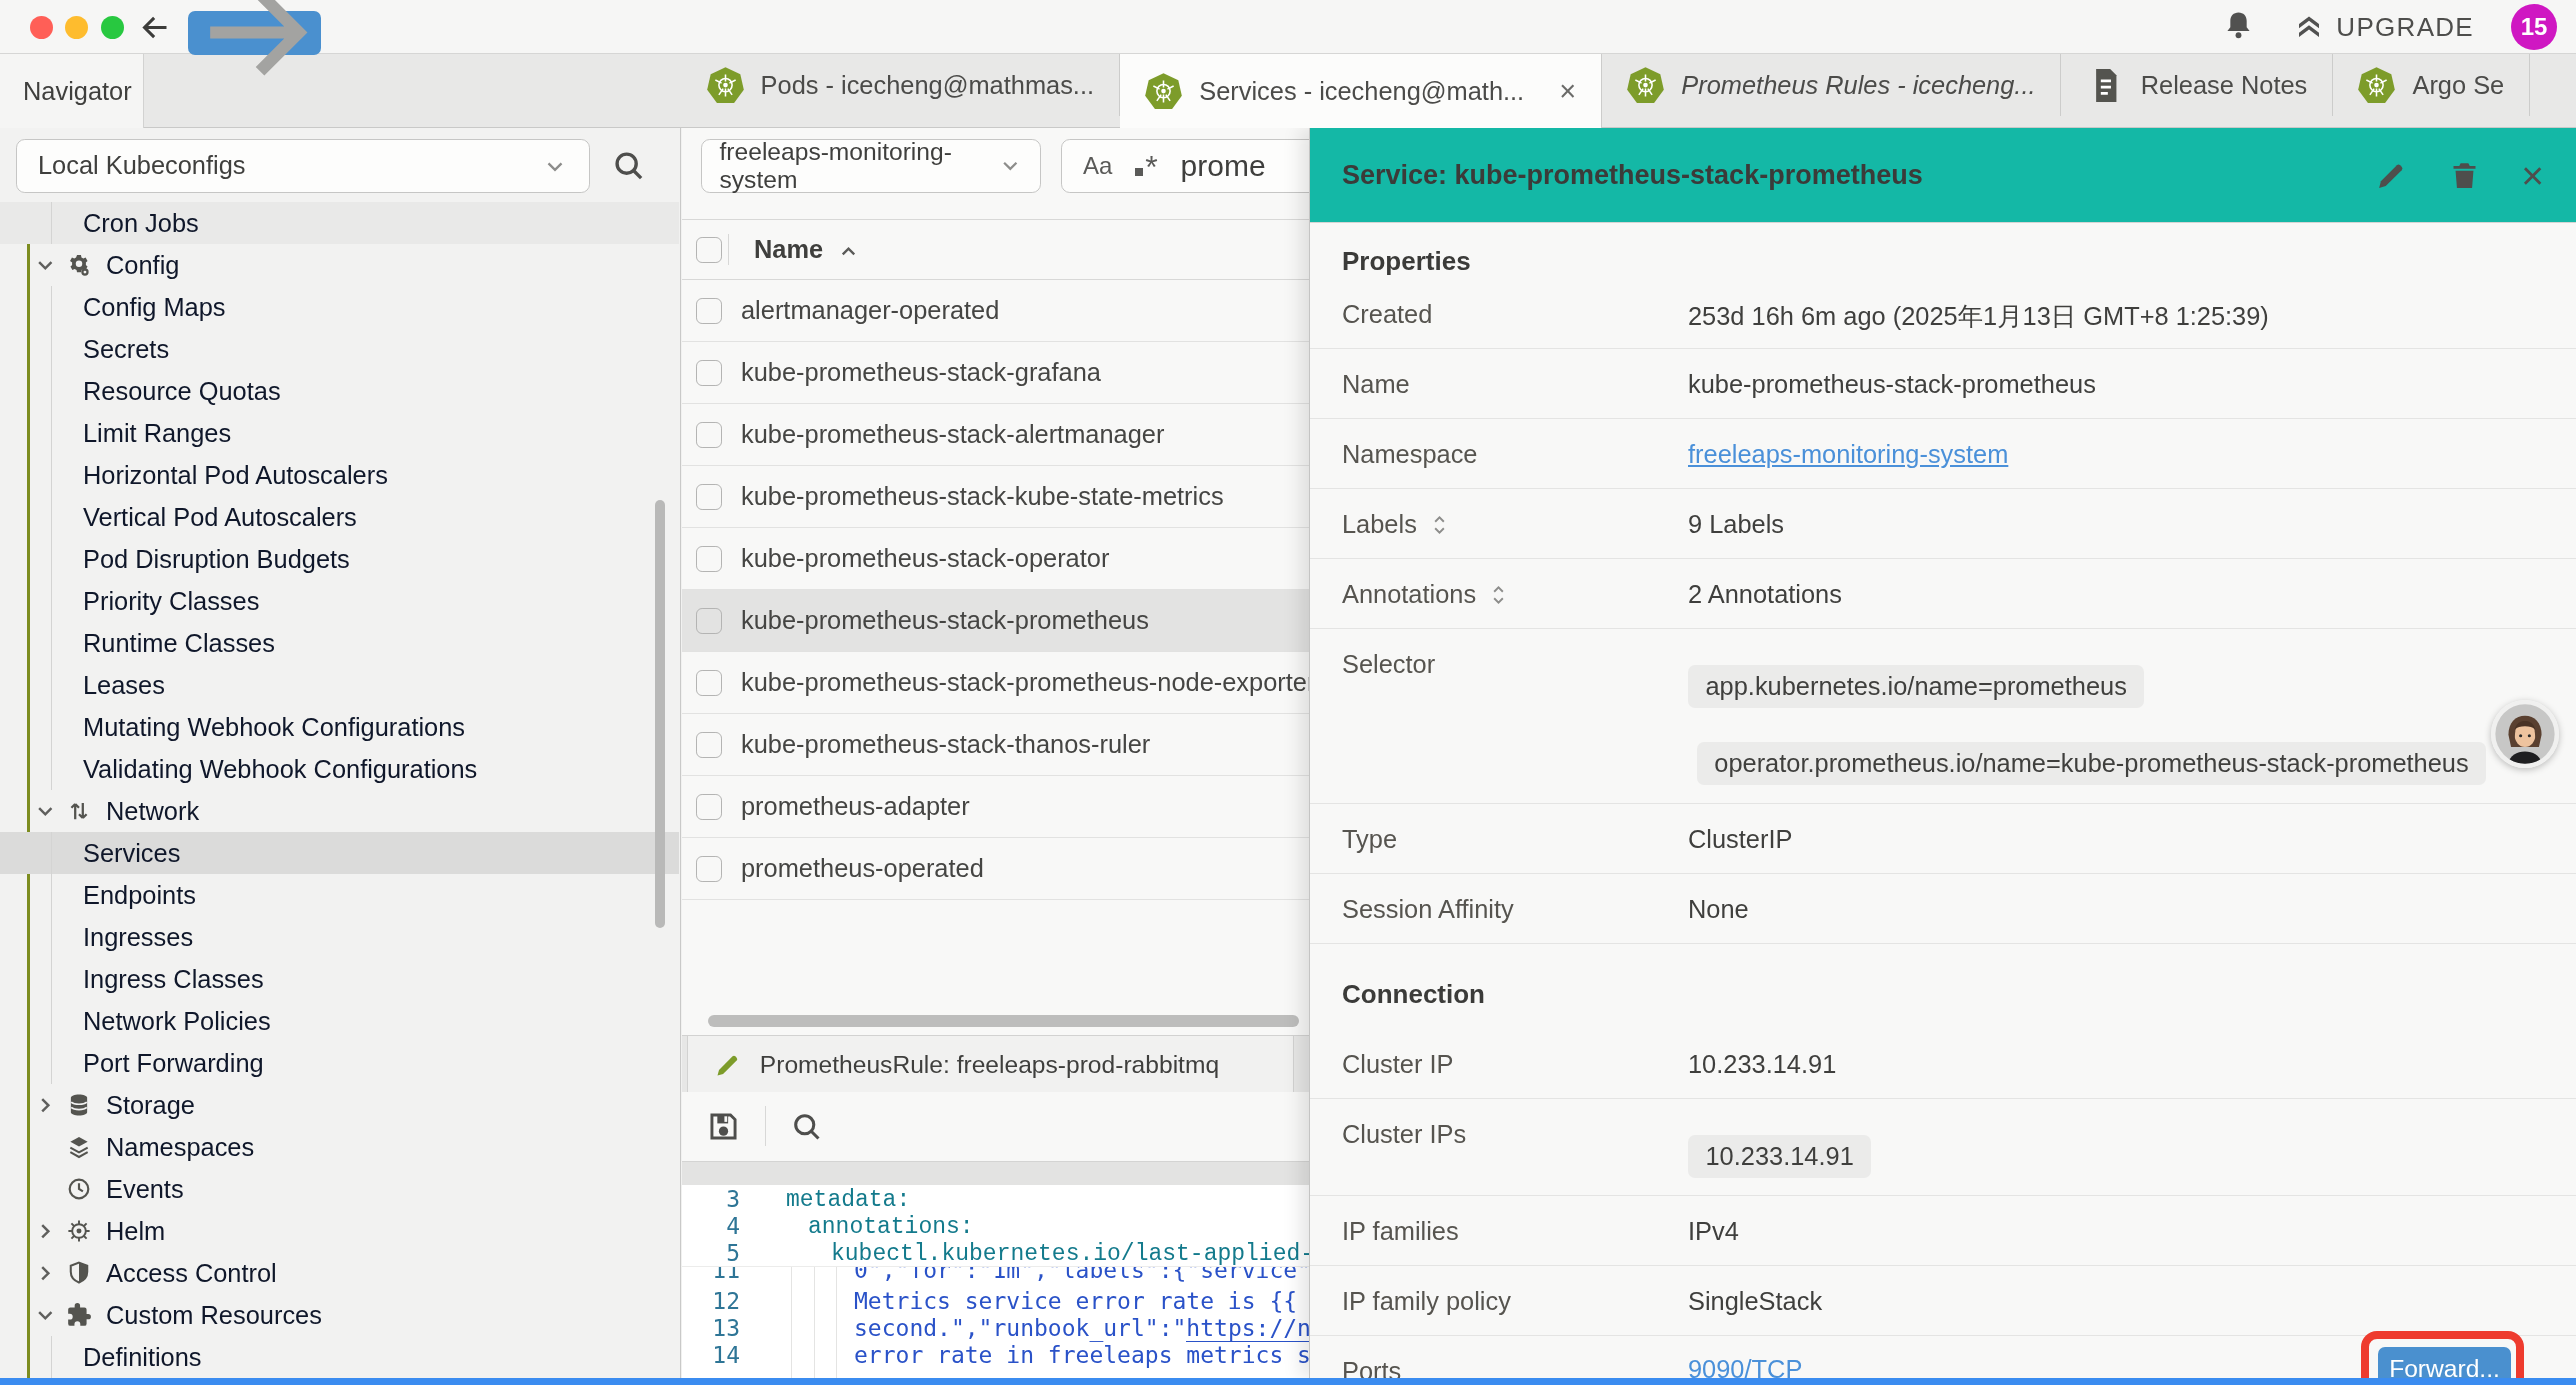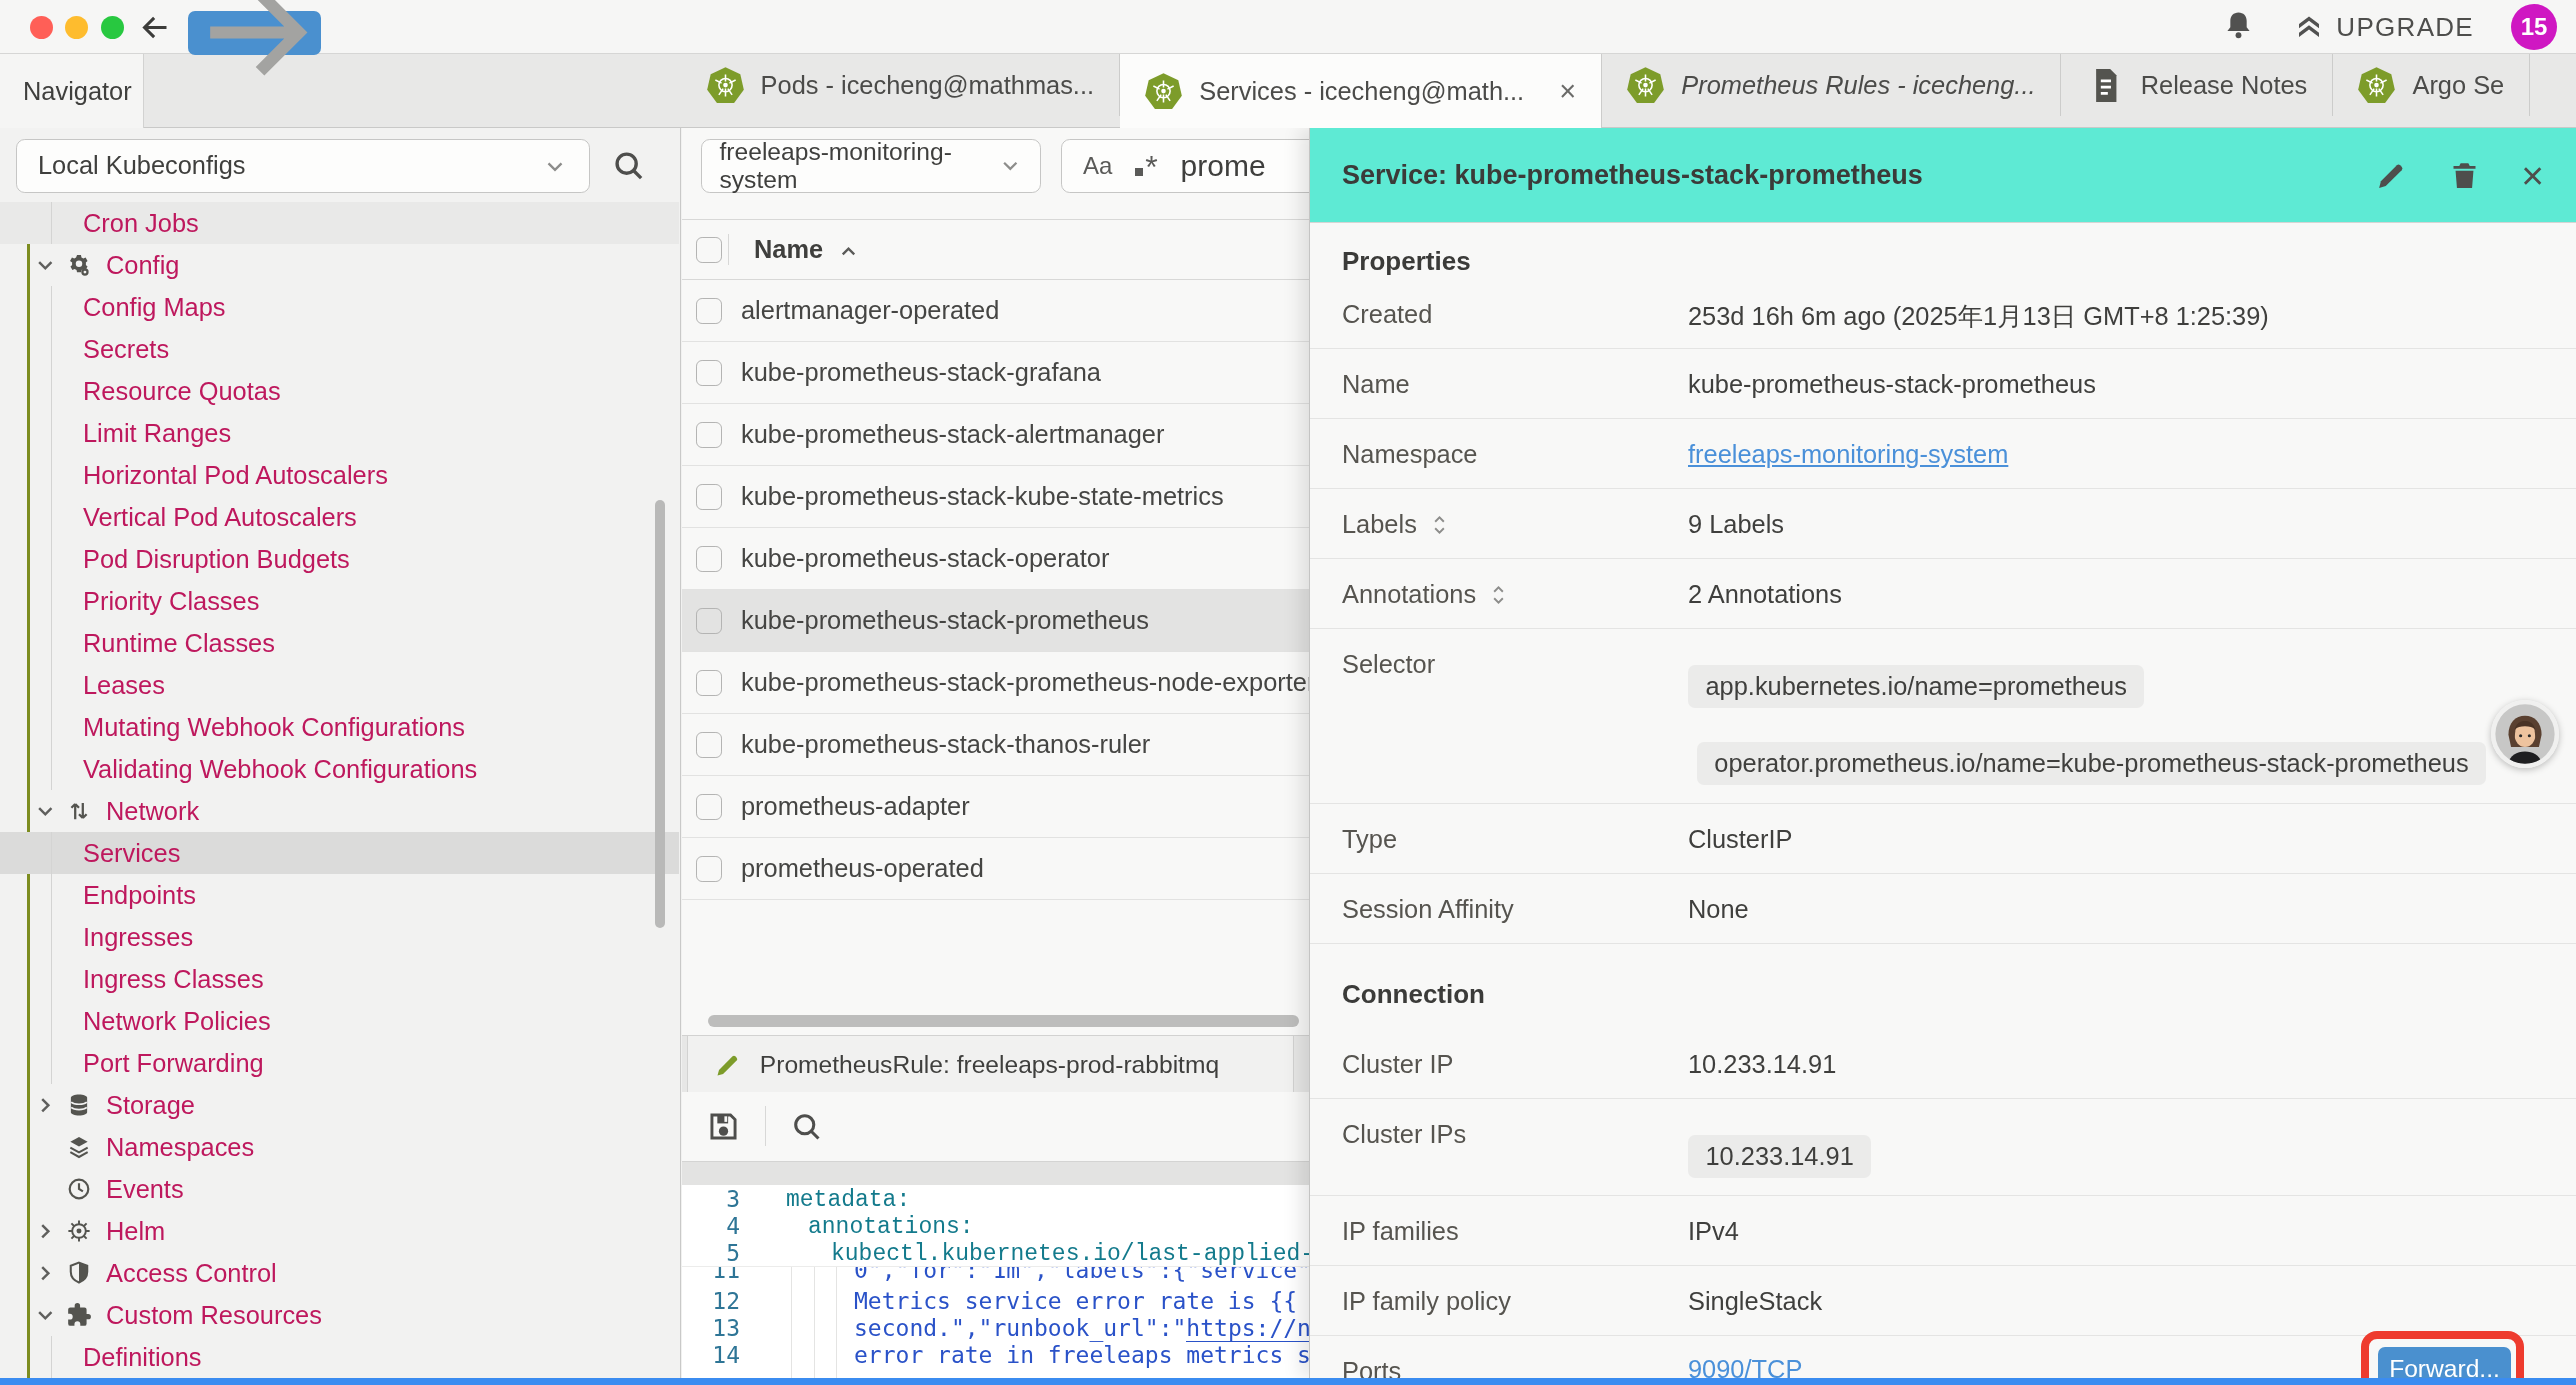--- a/index.html
+++ b/index.html
@@ -29,21 +29,21 @@
   .tab .ticn svg{ width:39px; height:39px; }
   .tab .close { margin-left:19px; font-size:29px; color:#6b6b69; line-height:1; }
 
   
   .sidebar { position:absolute; left:0; top:128px; width:681px; height:1250px; background:#f2f2f1; border-right:0.9px solid #c9c9c8; }
   .kubebox { position:absolute; left:16px; top:10.5px; width:574px; height:54px; background:#fdfdfc; border:0.9px solid #c6c6c5; border-radius:8.8px; display:flex; align-items:center; padding:0 21px; font-size:25.4px; color:#3f3f3d; }
   .kubebox .chev { margin-left:auto; }
   .side-search { position:absolute; left:610px; top:19px; width:37px; height:37px; }
   .tree { position:absolute; left:0; top:74px; right:0.9px; bottom:0; overflow:hidden; }
   .green-line { position:absolute; left:27px; top:10.5px; bottom:0; width:2.6px; background:#7d8d20; z-index:1; }
-  .trow { position:relative; height:42px; display:flex; align-items:center; font-size:25.4px; color:#be185d; z-index:2; }
+  .trow { position:relative; height:42px; display:flex; align-items:center; font-size:25.4px; color:#0f172a; z-index:2; }
   .trow.item { padding-left:83px; }
   .trow.item::before { content:""; position:absolute; left:51px; top:0; bottom:0; width:0.9px; background:#d4d4d3; }
   .trow.grp { padding-left:33px; }
   .trow .chev { width:33px; height:26px; flex:none; display:flex; align-items:center; }
   .trow .ticon { width:40px; height:28px; flex:none; display:flex; align-items:center; }
   .trow .ticon svg { width:26px; height:26px; }
   .trow.selected { background:#dbdbda; }
   .trow.hl { background:#e9e9e8; }
   .vscroll { position:absolute; right:15px; top:372px; width:10.5px; height:428px; border-radius:5.3px; background:#b9b9b8; z-index:3; }
 
@@ -82,21 +82,21 @@
   .cl.partial { height:21px; overflow:hidden; border-top:0.9px solid #ececeb; }
   .cl.partial .clin { margin-top:-10.5px; }
   .ln { width:58px; text-align:right; color:#2e7596; flex:none; }
   .code { }
   .key { color:#137a8c;font-family:Liberation Mono, monospace; }
   .str { color:#2a52c8; }
   .lnk { color:#2a52c8; border-bottom:1.8px solid #2a52c8; }
 
   
   .drawer { position:absolute; left:1309px; top:128px; width:1267px; height:1250px; background:#f8f8f7; border-left:0.9px solid #c4c4c3; box-shadow:-8.8px 0 17.5px rgba(0,0,0,0.10); z-index:5; }
-  .dheader { height:95px; background:#5eead4; border-bottom:0.9px solid #d5d5d4; display:flex; align-items:center; padding:0 32px;gap:36px; }
+  .dheader { height:95px; background:#14b8a6; border-bottom:0.9px solid #d5d5d4; display:flex; align-items:center; padding:0 32px;gap:36px; }
   .dtitle { font-size:27px; font-weight:700; color:#3b3b39; }
   .dh-icons { margin-left:auto; display:flex; align-items:center; gap:40px; }
   .dh-icons svg { width:33px; height:33px; }
   .dh-close { font-size:39px; color:#4e4e4c; line-height:1; }
   .dbody { position:relative; height:1155px; overflow:hidden; }
   .dheading { font-size:26px; font-weight:700; color:#3b3b39; padding:23px 32px 16px; height:56px; }
   .dheading.gap { padding-top:35px; height:85px; }
   .drow { position:relative; border-bottom:0.9px solid #e4e4e3; display:flex; align-items:flex-start; padding:0 32px; min-height:70px; }
   .dlabel { width:346px; flex:none; font-size:25.4px; color:#56544f; padding-top:21px; display:flex; align-items:center; gap:12.3px; }
   .dval { font-size:25.4px; color:#3f3f3d; padding-top:21px; }

